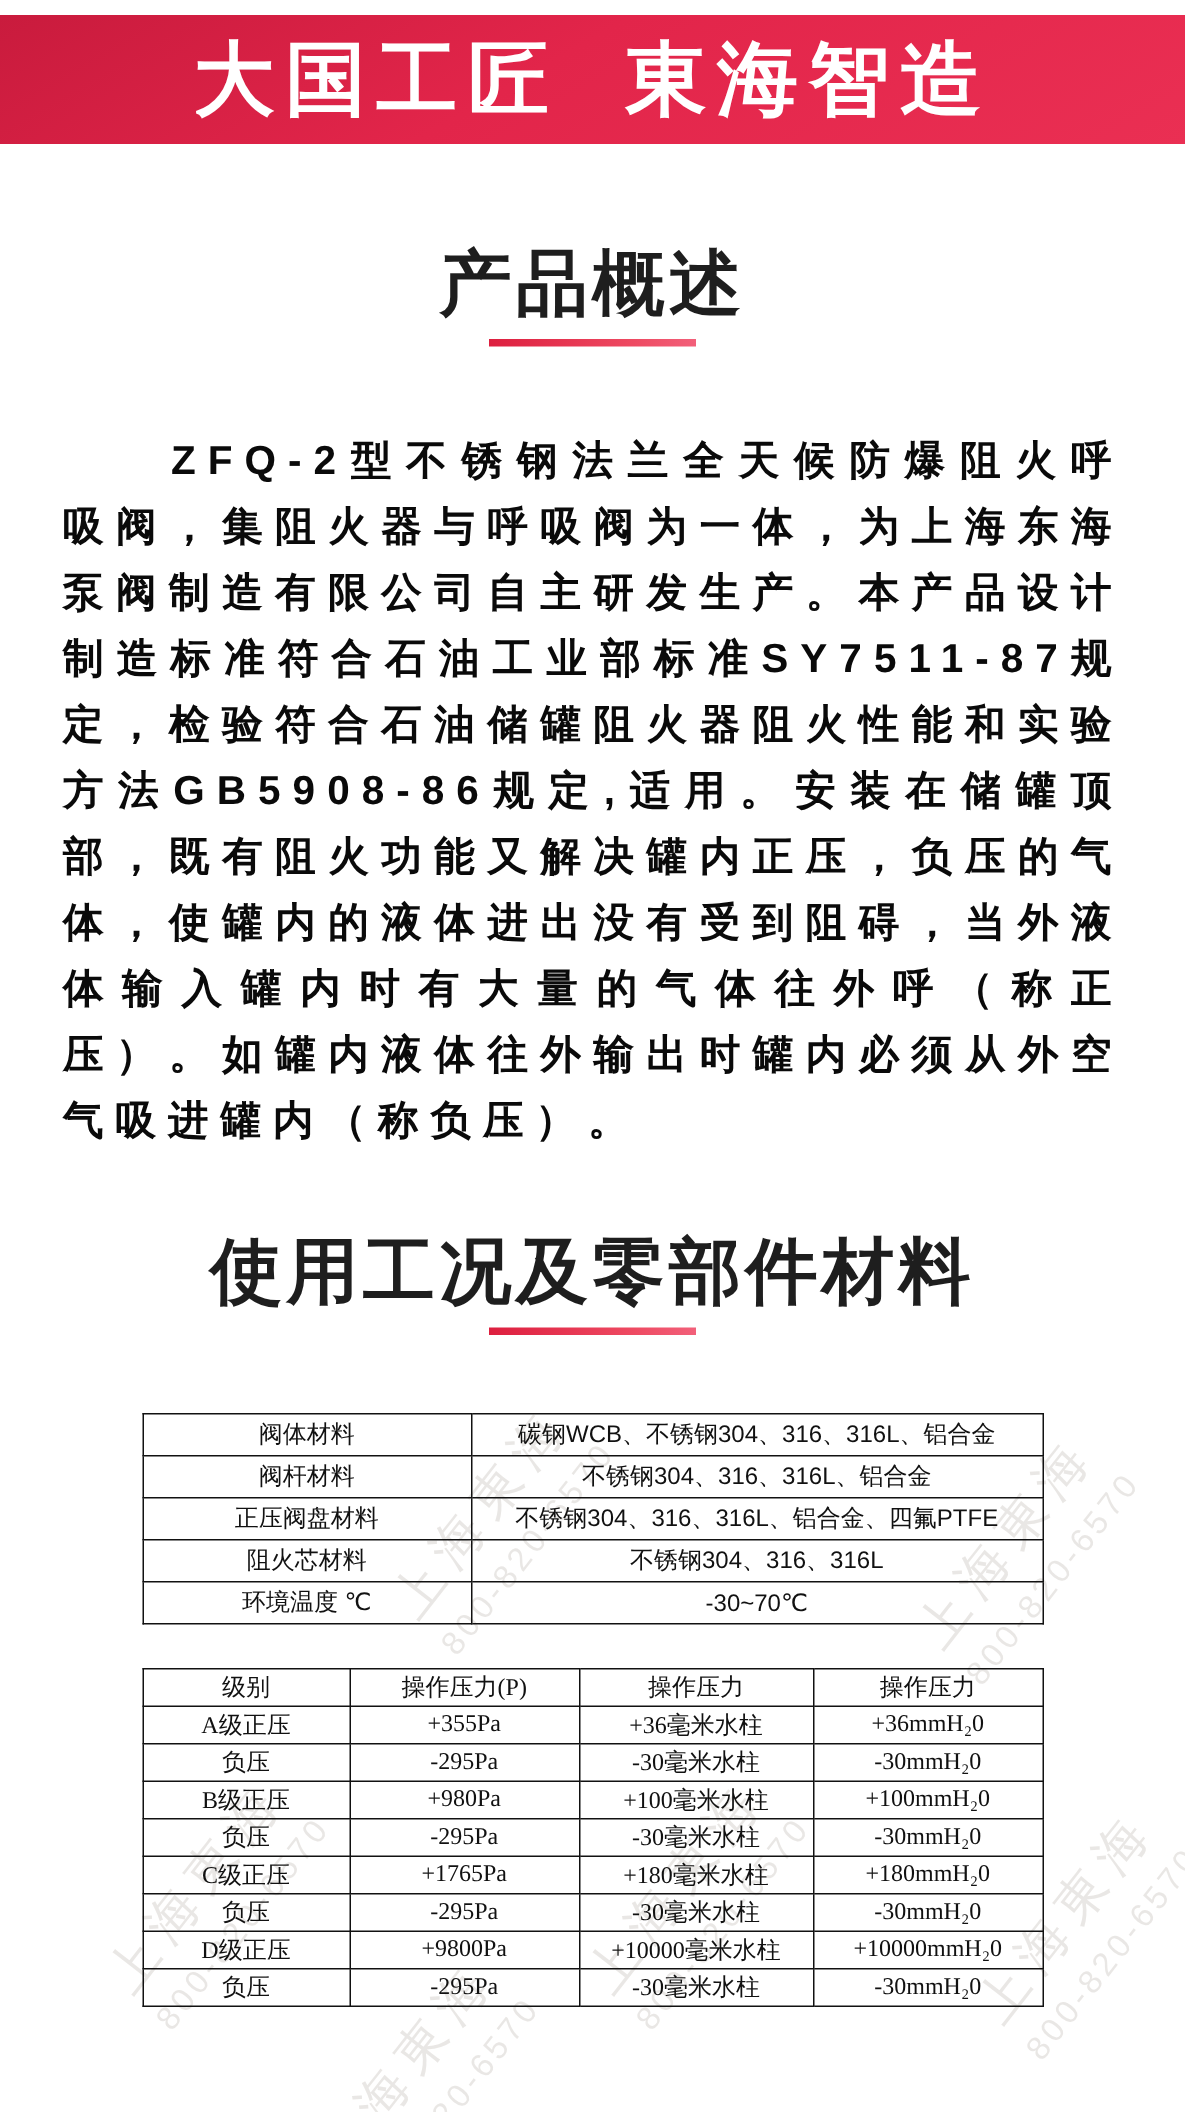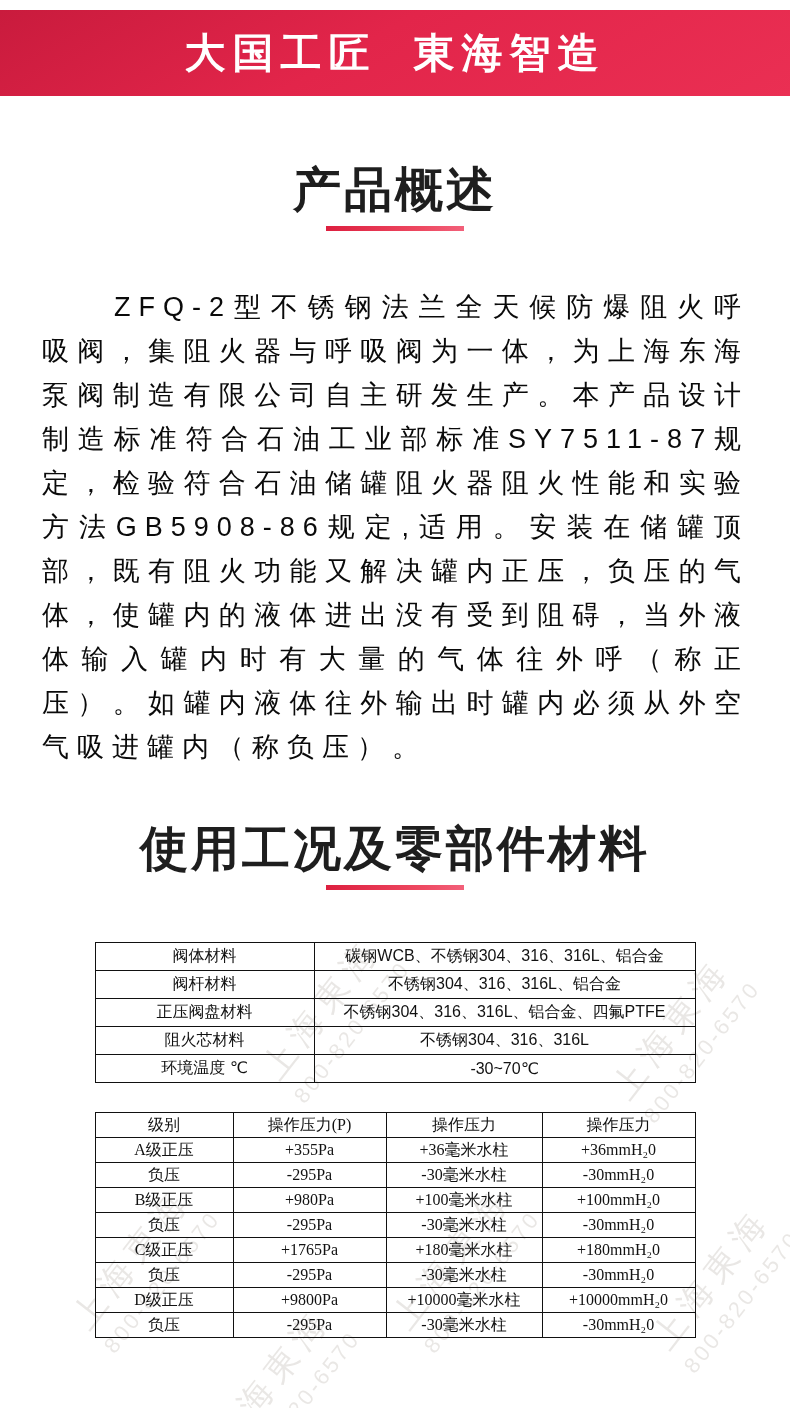--- a/index.html
+++ b/index.html
@@ -21,21 +21,21 @@
   .banner {
     margin-top: 10px;
     height: 86px;
     background: linear-gradient(150deg, #c91b3d 0%, #e2254a 45%, #ea2f53 100%);
     display: flex;
     align-items: center;
     justify-content: center;
   }
   .banner-text {
     color: #ffffff;
-    font-size: 41px;
+    font-size: 54px;
     font-weight: 900;
     letter-spacing: 7px;
     white-space: pre;
   }
 
   
   .section-title {
     text-align: center;
     font-size: 48px;
     font-weight: 800;
@@ -54,21 +54,21 @@
 
   
   .paragraph {
     margin: 54px 41px 0 42px;
     font-size: 27px;
     line-height: 44px;
     letter-spacing: 8px;
     text-align: justify;
     text-indent: 72px;
     color: #0a0a0a;
-    font-weight: 400;
+    font-weight: 700;
   }
 
   
   table {
     width: 601px;
     margin: 0 auto;
     border-collapse: collapse;
     table-layout: fixed;
     background: transparent;
     position: relative;

